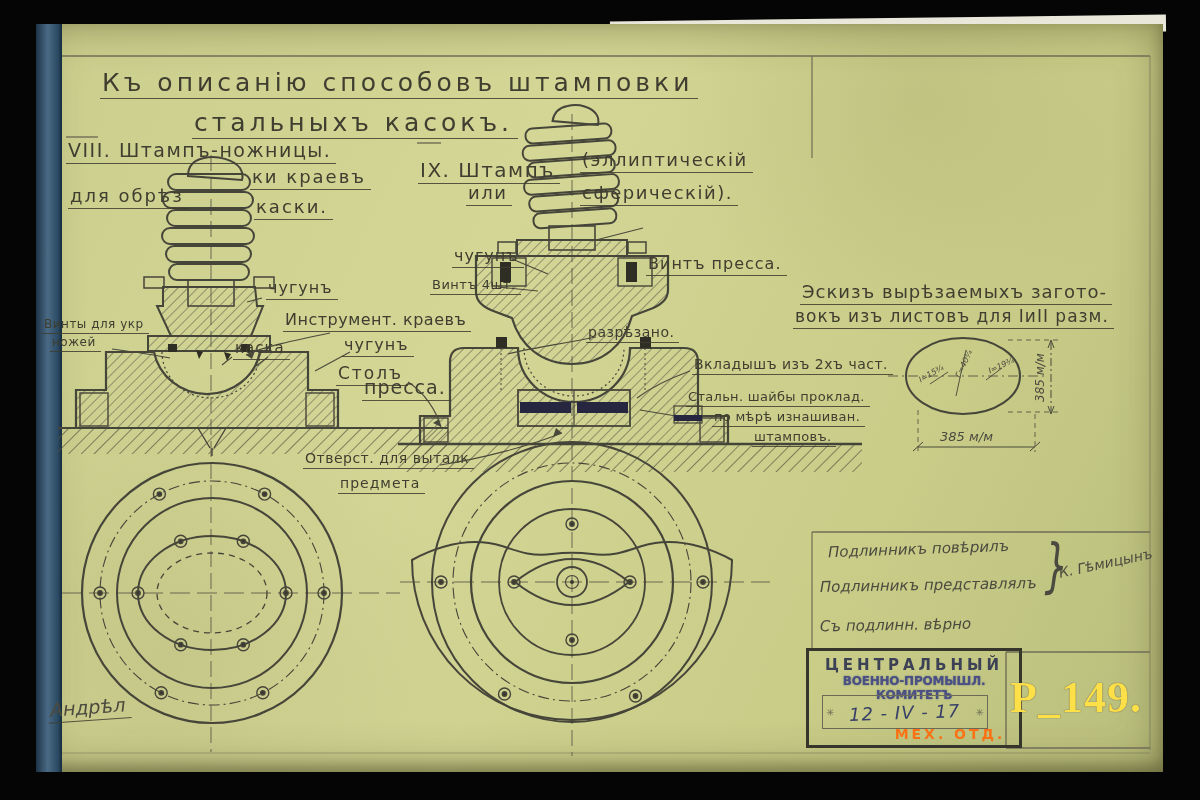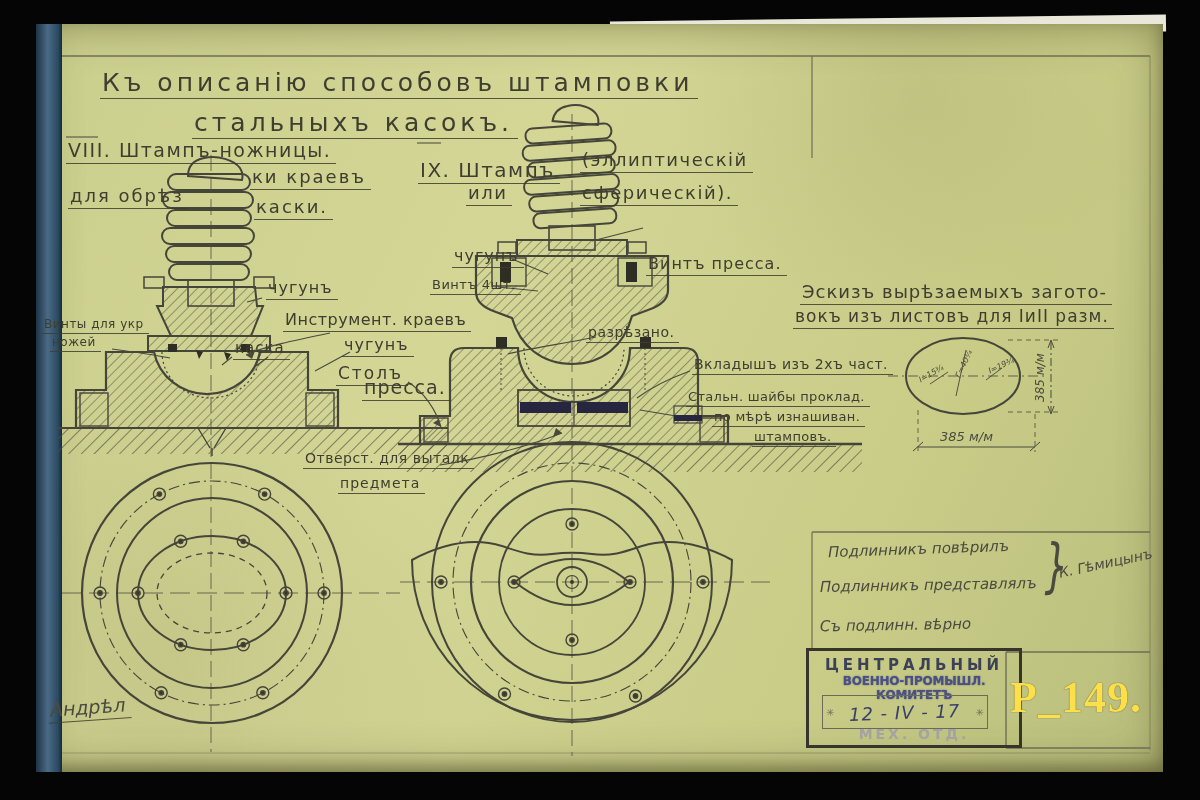--- a/index.html
+++ b/index.html
@@ -23,21 +23,21 @@
          border:3px solid #35352c;box-sizing:border-box;text-align:center;}
   .s1{margin-top:5px;font-weight:bold;font-size:15px;letter-spacing:4px;color:#3c4156;}
   .s2{font-weight:bold;font-size:12px;letter-spacing:-0.2px;color:#4a5083;
       text-shadow:0 0 1.5px rgba(74,80,131,.9);}
   .sdatebox{position:absolute;left:13px;top:44px;width:166px;height:34px;
       border:1.4px solid #6a6a56;display:flex;align-items:center;justify-content:space-between;
       padding:0 3px;box-sizing:border-box;}
   .orn{font-size:10px;color:#73725c;}
   .sdate{font-size:18px;color:#394068;transform:rotate(-2deg);letter-spacing:1px;}
   .s4{position:absolute;left:0;bottom:3px;width:100%;font-weight:bold;font-size:14px;
-      letter-spacing:3px;color:#a3a3a3;}
+      letter-spacing:3px;color:#f97316;padding-left:36px;}
   .docnum{position:absolute;left:1010px;top:672px;z-index:5;font-weight:bold;font-size:44px;
       color:#fde047;letter-spacing:1px;text-shadow:0 0 1px #272e5c;font-family:Liberation Serif, serif;}
 </style>
 </head>
 <body>
 
 <div class="scan">
   <div class="sliver"></div>
   <div class="paper"></div>
   <div class="binding"></div>

